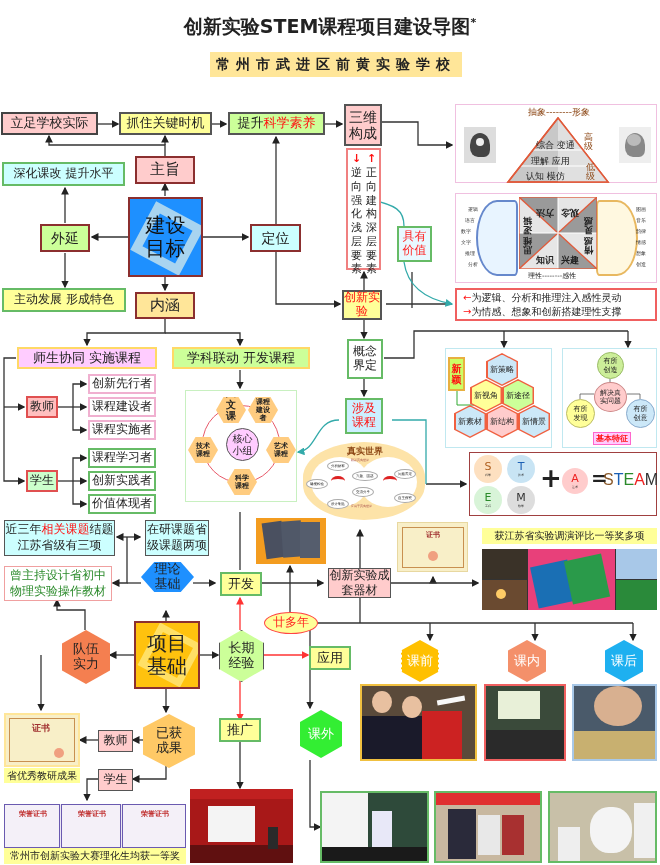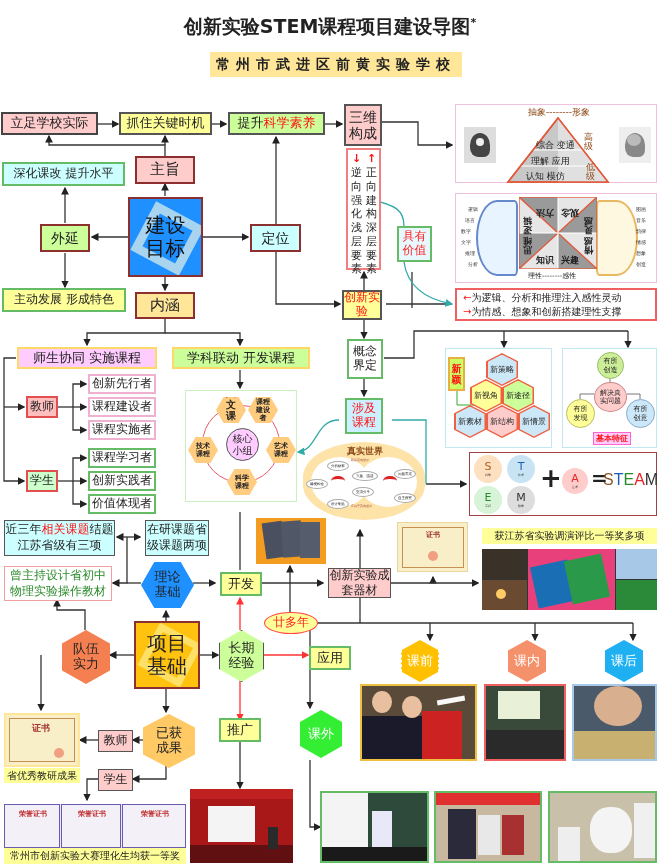--- a/index.html
+++ b/index.html
@@ -451,21 +451,21 @@
 
 <div class="box" style="left:4px;top:520px;width:111px;height:36px;font-size:12px;background:#ccffff;border:1.5px solid #555;line-height:1.3;">
   <span><span>近三年</span><span class="red">相关课题</span><span>结题江苏省级有三项</span></span>
 </div>
 <div class="box" style="left:145px;top:520px;width:64px;height:36px;font-size:12px;background:#ccffff;border:1.5px solid #555;line-height:1.3;">
   <span>在研课题省级课题两项</span>
 </div>
 <div class="box" style="left:4px;top:566px;width:108px;height:35px;font-size:12px;background:#fff;border:1.5px solid #f0a0a0;color:#2a8a2a;line-height:1.3;">
   <span>曾主持设计省初中物理实验操作教材</span>
 </div>
-<div class="hex" style="left:141px;top:562px;width:53px;height:46px;background:#1e90ff;font-size:13px;">
+<div class="hex" style="left:141px;top:562px;width:53px;height:30px;background:#1e90ff;font-size:13px;">
   <span style="width:30px;">理论基础</span>
 </div>
 <div class="box b-lemon" style="left:220px;top:572px;width:42px;height:24px;font-size:13px;">
   <span>开发</span>
 </div>
 
 <div class="photo" style="left:256px;top:518px;width:70px;height:46px;background:#f39c1f;">
   <div class="abs" style="left:8px;top:4px;width:20px;height:36px;background:#4a5060;transform:rotate(-8deg);"></div>
   <div class="abs" style="left:26px;top:3px;width:20px;height:36px;background:#505868;transform:rotate(-4deg);"></div>
   <div class="abs" style="left:44px;top:4px;width:20px;height:36px;background:#555d6d;"></div>

